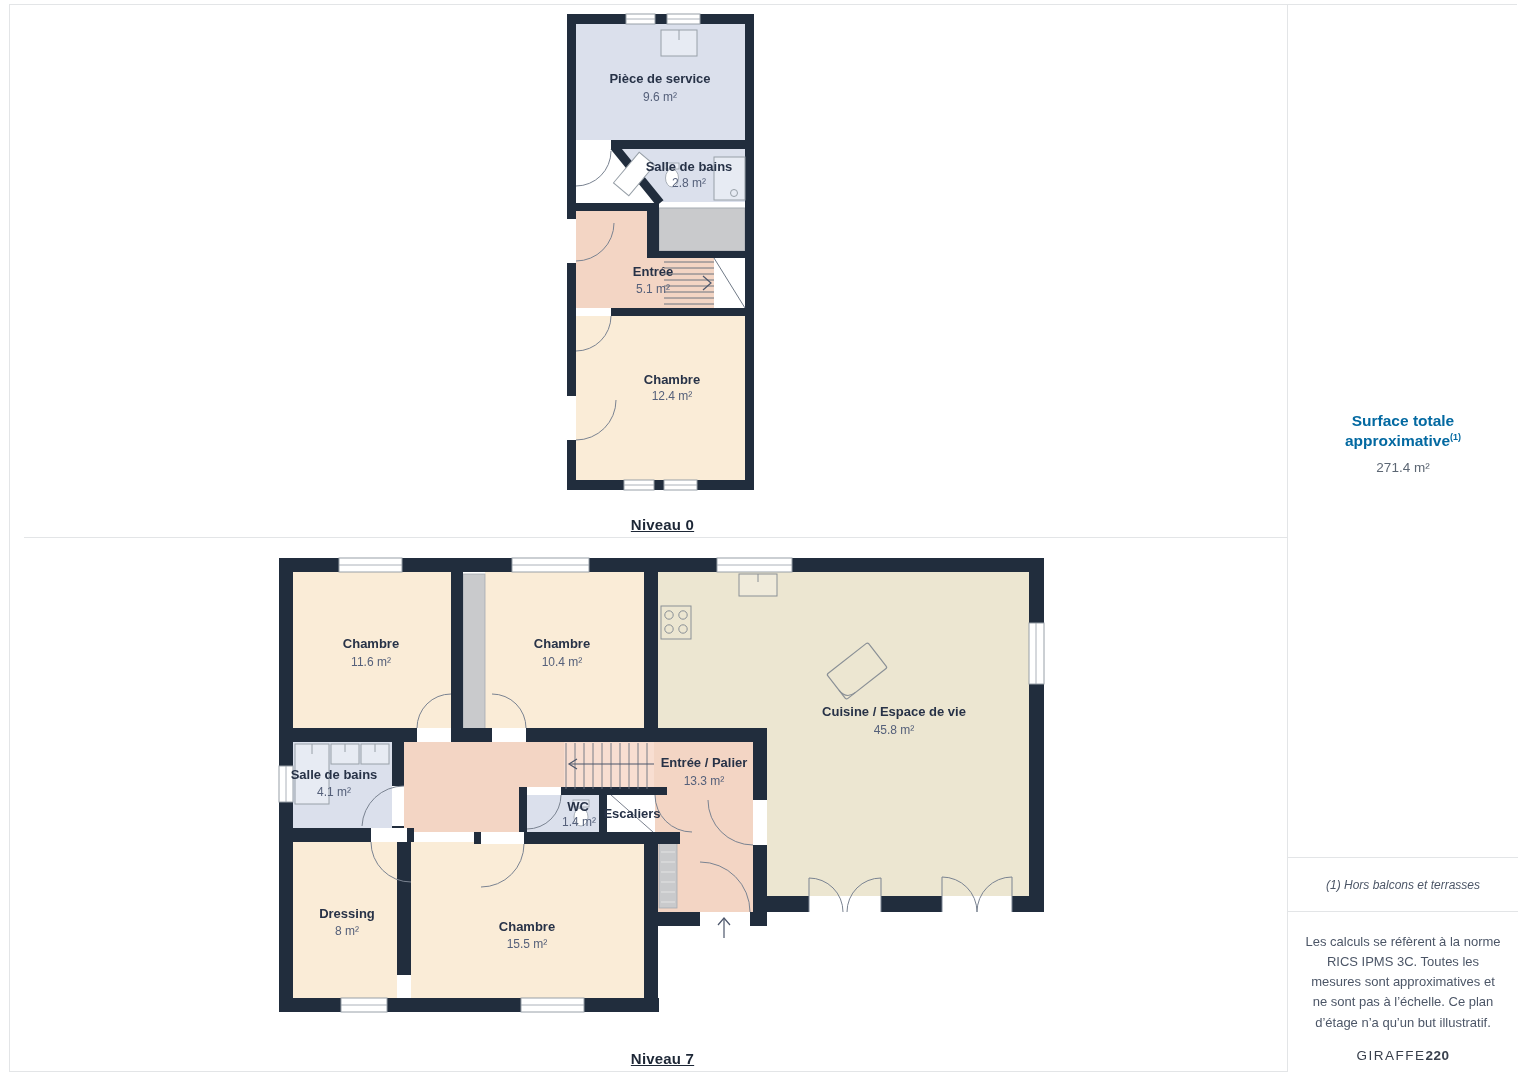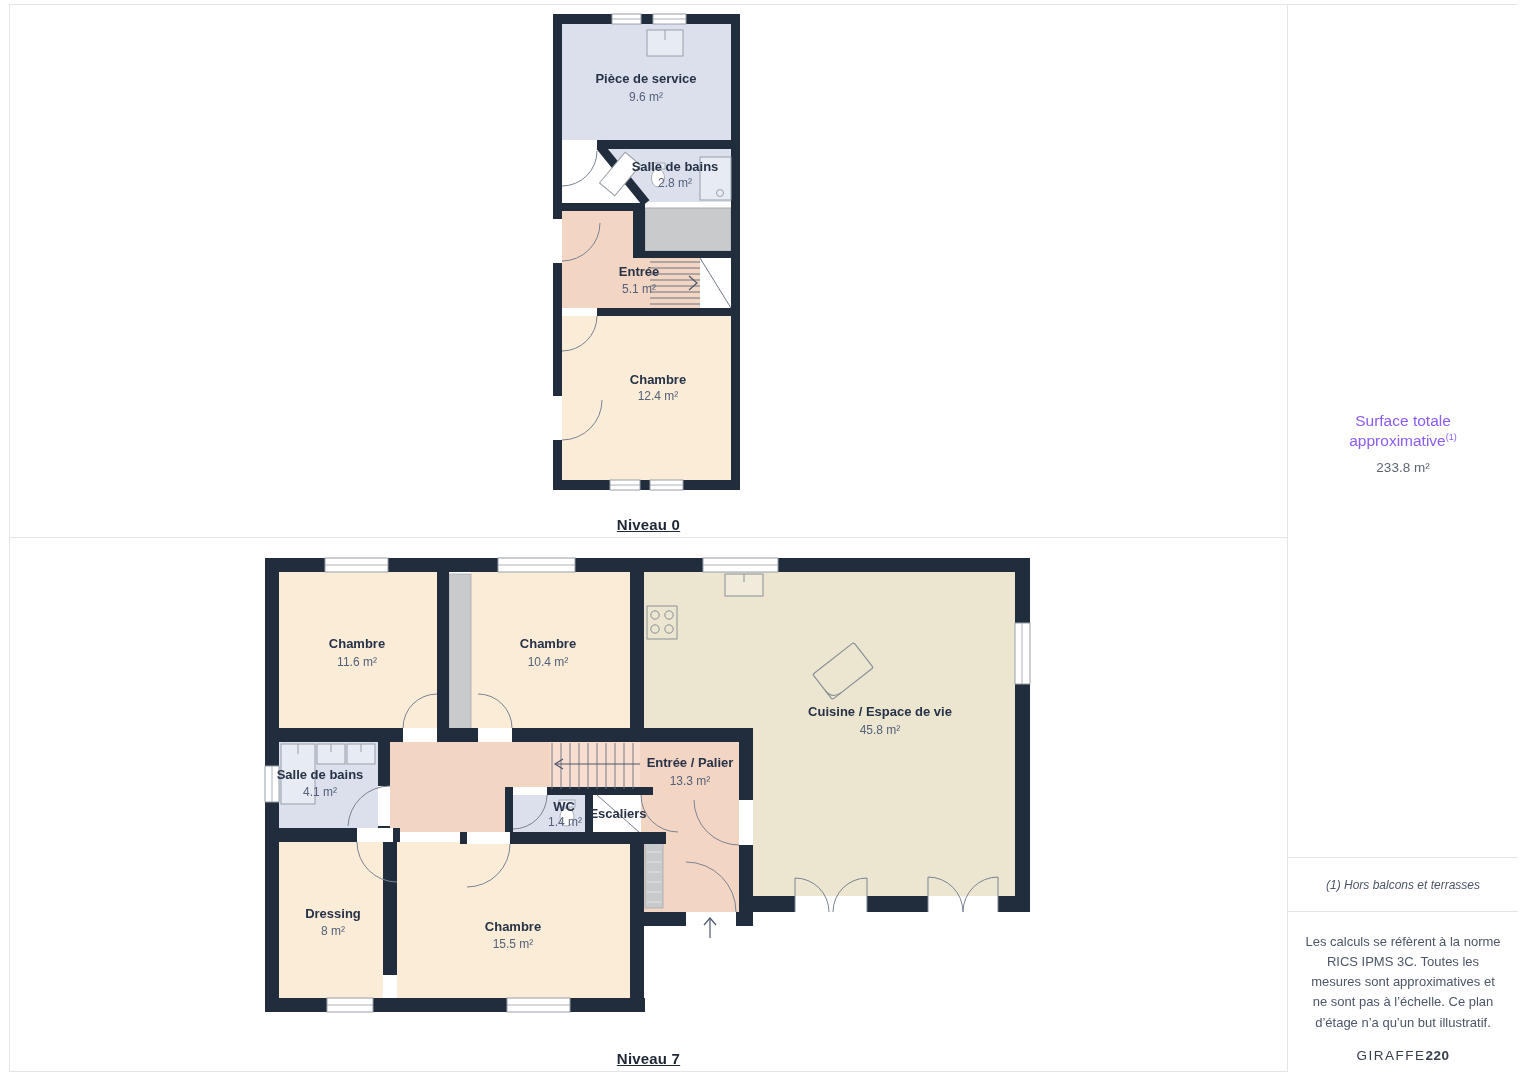--- a/index.html
+++ b/index.html
@@ -1,29 +1,29 @@
 <!DOCTYPE html>
 <html><head>
 <meta charset="utf-8">
 <style>
   html,body{margin:0;padding:0;background:#ffffff;}
   #screen{position:relative;width:1526px;height:1079px;background:#ffffff;overflow:hidden;
           font-family:"Liberation Sans",sans-serif;}
   .frame{position:absolute;left:9px;top:4px;width:1508px;height:1068px;border:1px solid #e3e5e7;box-sizing:border-box;}
-  .main{position:absolute;left:10px;top:5px;width:1277px;height:1067px;}
+  .main{position:absolute;left:24px;top:5px;width:1277px;height:1067px;}
   .divider-h{position:absolute;left:0;top:532px;width:1277px;border-bottom:1px solid #e3e5e7;}
   .level-label{position:absolute;left:0;width:1277px;text-align:center;font-size:15px;font-weight:bold;color:#1d2736;letter-spacing:.2px;text-decoration:underline;}
   #label-n0{top:511px;}
   #label-n1{top:1045px;}
   svg text{font-family:"Liberation Sans",sans-serif;}
   .room-name{font-size:13px;font-weight:bold;fill:#273247;}
   .room-area{font-size:12px;fill:#55607a;}
   .sidebar{position:absolute;left:1287px;top:5px;width:231px;height:1067px;border-left:1px solid #e3e5e7;box-sizing:border-box;display:flex;flex-direction:column;background:#fff;}
   .sb-main{height:852px;display:flex;flex-direction:column;align-items:center;justify-content:center;text-align:center;box-sizing:border-box;}
-  .sb-title{font-size:15.5px;font-weight:normal;color:#8b5cf6;line-height:1.3;padding:0 14px;margin-top:24px;}
+  .sb-title{font-size:15.5px;font-weight:bold;color:#0369a1;line-height:1.3;padding:0 14px;margin-top:24px;}
   .sb-title sup{font-size:9px;}
   .sb-total{margin-top:9px;font-size:13.5px;color:#5c московs6673;color:#5c6673;}
   .sb-footnote{height:54px;border-top:1px solid #e3e5e7;display:flex;align-items:center;justify-content:center;font-size:12px;color:#4c5667;box-sizing:border-box;font-style:italic;}
   .sb-legal{flex:1;border-top:1px solid #e3e5e7;box-sizing:border-box;padding:20px 16px 0 16px;text-align:center;}
   .sb-disclaimer{font-size:13px;color:#4c5667;line-height:1.55;}
   .sb-brand{margin-top:15px;font-size:13.5px;color:#39404d;}
   .sb-brand .b1{letter-spacing:1.5px;font-weight:400;}
   .sb-brand .b2{font-weight:bold;letter-spacing:.5px;}
 </style>
 </head>
@@ -251,21 +251,21 @@
       </g>
     </svg>
 
     <div class="level-label" id="label-n0">Niveau 0</div>
     <div class="level-label" id="label-n1">Niveau 7</div>
   </div>
 
   <div class="sidebar">
     <div class="sb-main">
       <div class="sb-title"><span>Surface totale approximative</span><sup>(1)</sup></div>
-      <div class="sb-total">233.8 m²</div>
+      <div class="sb-total">271.4 m²</div>
     </div>
     <div class="sb-footnote">
       <span>(1) Hors balcons et terrasses</span>
     </div>
     <div class="sb-legal">
       <div class="sb-disclaimer">Les calculs se réfèrent à la norme RICS IPMS 3C. Toutes les mesures sont approximatives et ne sont pas à l’échelle. Ce plan d’étage n’a qu’un but illustratif.</div>
       <div class="sb-brand">
         <span class="b1">GIRAFFE</span><span class="b2">220</span>
       </div>
     </div>

